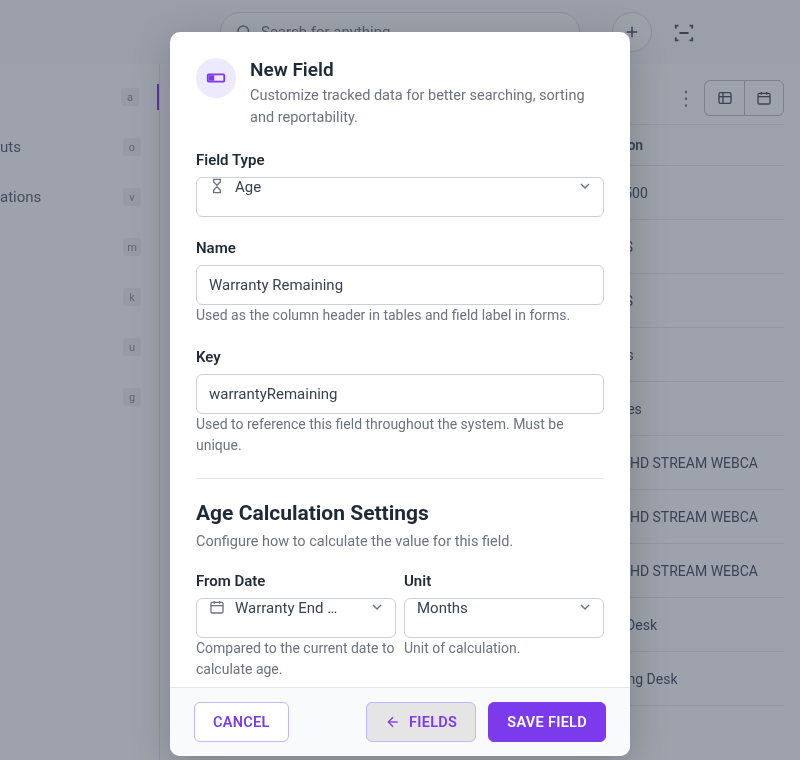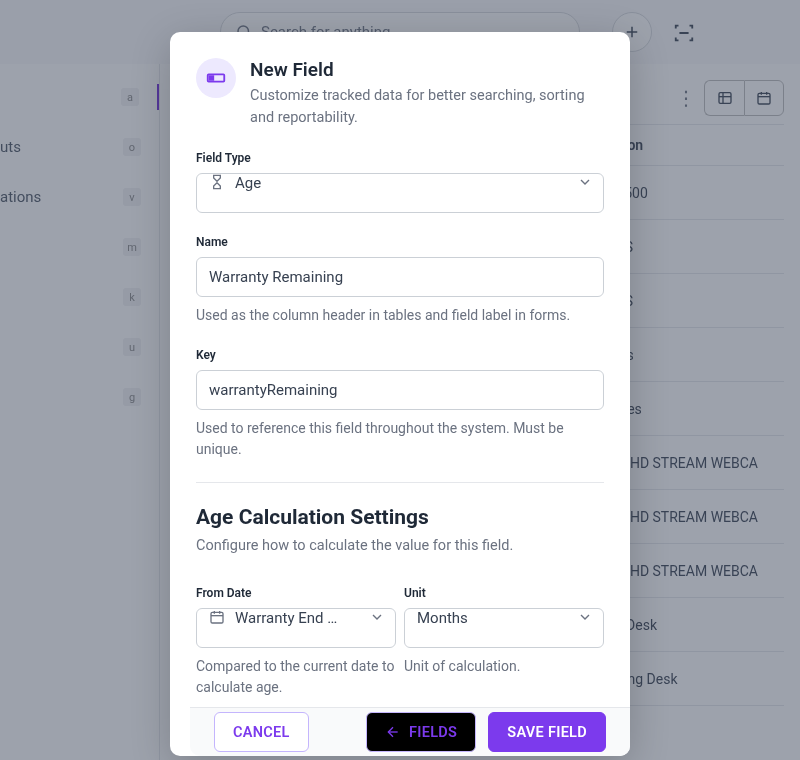--- a/index.html
+++ b/index.html
@@ -227,21 +227,21 @@
       font-weight: 600;
       color: #1f2937;
       margin-bottom: 4px;
     }
     .modal-subtitle {
       font-size: 14.5px;
       color: #6b7280;
       line-height: 1.5;
     }
     .form-label {
-      font-size: 12px;
+      font-size: 15px;
       font-weight: 600;
       color: #1f2937;
       margin-bottom: 8px;
       display: block;
     }
     .select {
       width: 100%;
       height: 40px;
       border: 1px solid #cbd0d6;
       border-radius: 6px;
@@ -265,21 +265,20 @@
       border: 1px solid #cbd0d6;
       border-radius: 6px;
       padding: 0 12px;
       font-size: 15px;
       color: #374151;
       background: #fff;
     }
     .helper {
       font-size: 14px;
       color: #6b7280;
-      margin-top: 8px;
       line-height: 1.5;
     }
     .form-group {
       margin-bottom: 22px;
     }
     .form-row {
       display: flex;
       gap: 8px;
     }
     .form-col {
@@ -292,31 +291,30 @@
     }
     .section-title {
       font-size: 21px;
       font-weight: 700;
       color: #1f2937;
       margin-bottom: 8px;
     }
     .section-subtitle {
       font-size: 14.5px;
       color: #6b7280;
-      margin-bottom: 32px;
+      margin-bottom: 22px;
     }
     .modal-footer {
       border-top: 1px solid #e5e7eb;
-      padding: 4px 24px;
+      padding: 14px 24px;
       display: flex;
       justify-content: space-between;
       align-items: flex-start;
       background: #f9fafb;
       border-radius: 0 0 10px 10px;
-      margin-left: 20px;
     }
     .footer-right {
       display: flex;
       gap: 12px;
     }
     .btn {
       height: 40px;
       padding: 0 18px;
       border-radius: 6px;
       font-size: 14.5px;
@@ -326,21 +324,21 @@
       align-items: center;
       gap: 8px;
       letter-spacing: 0.3px;
     }
     .btn-ghost {
       background: #fff;
       border: 1px solid #c4b5fd;
       color: #7c3aed;
     }
     .btn-outline {
-      background: #000000;
+      background: #e5e5e5;
       border: 1px solid #c4b5fd;
       color: #7c3aed;
     }
     .btn-primary {
       background: #7c3aed;
       border: 1px solid #7c3aed;
       color: #fff;
     }
     .ellipsis {
       white-space: nowrap;

